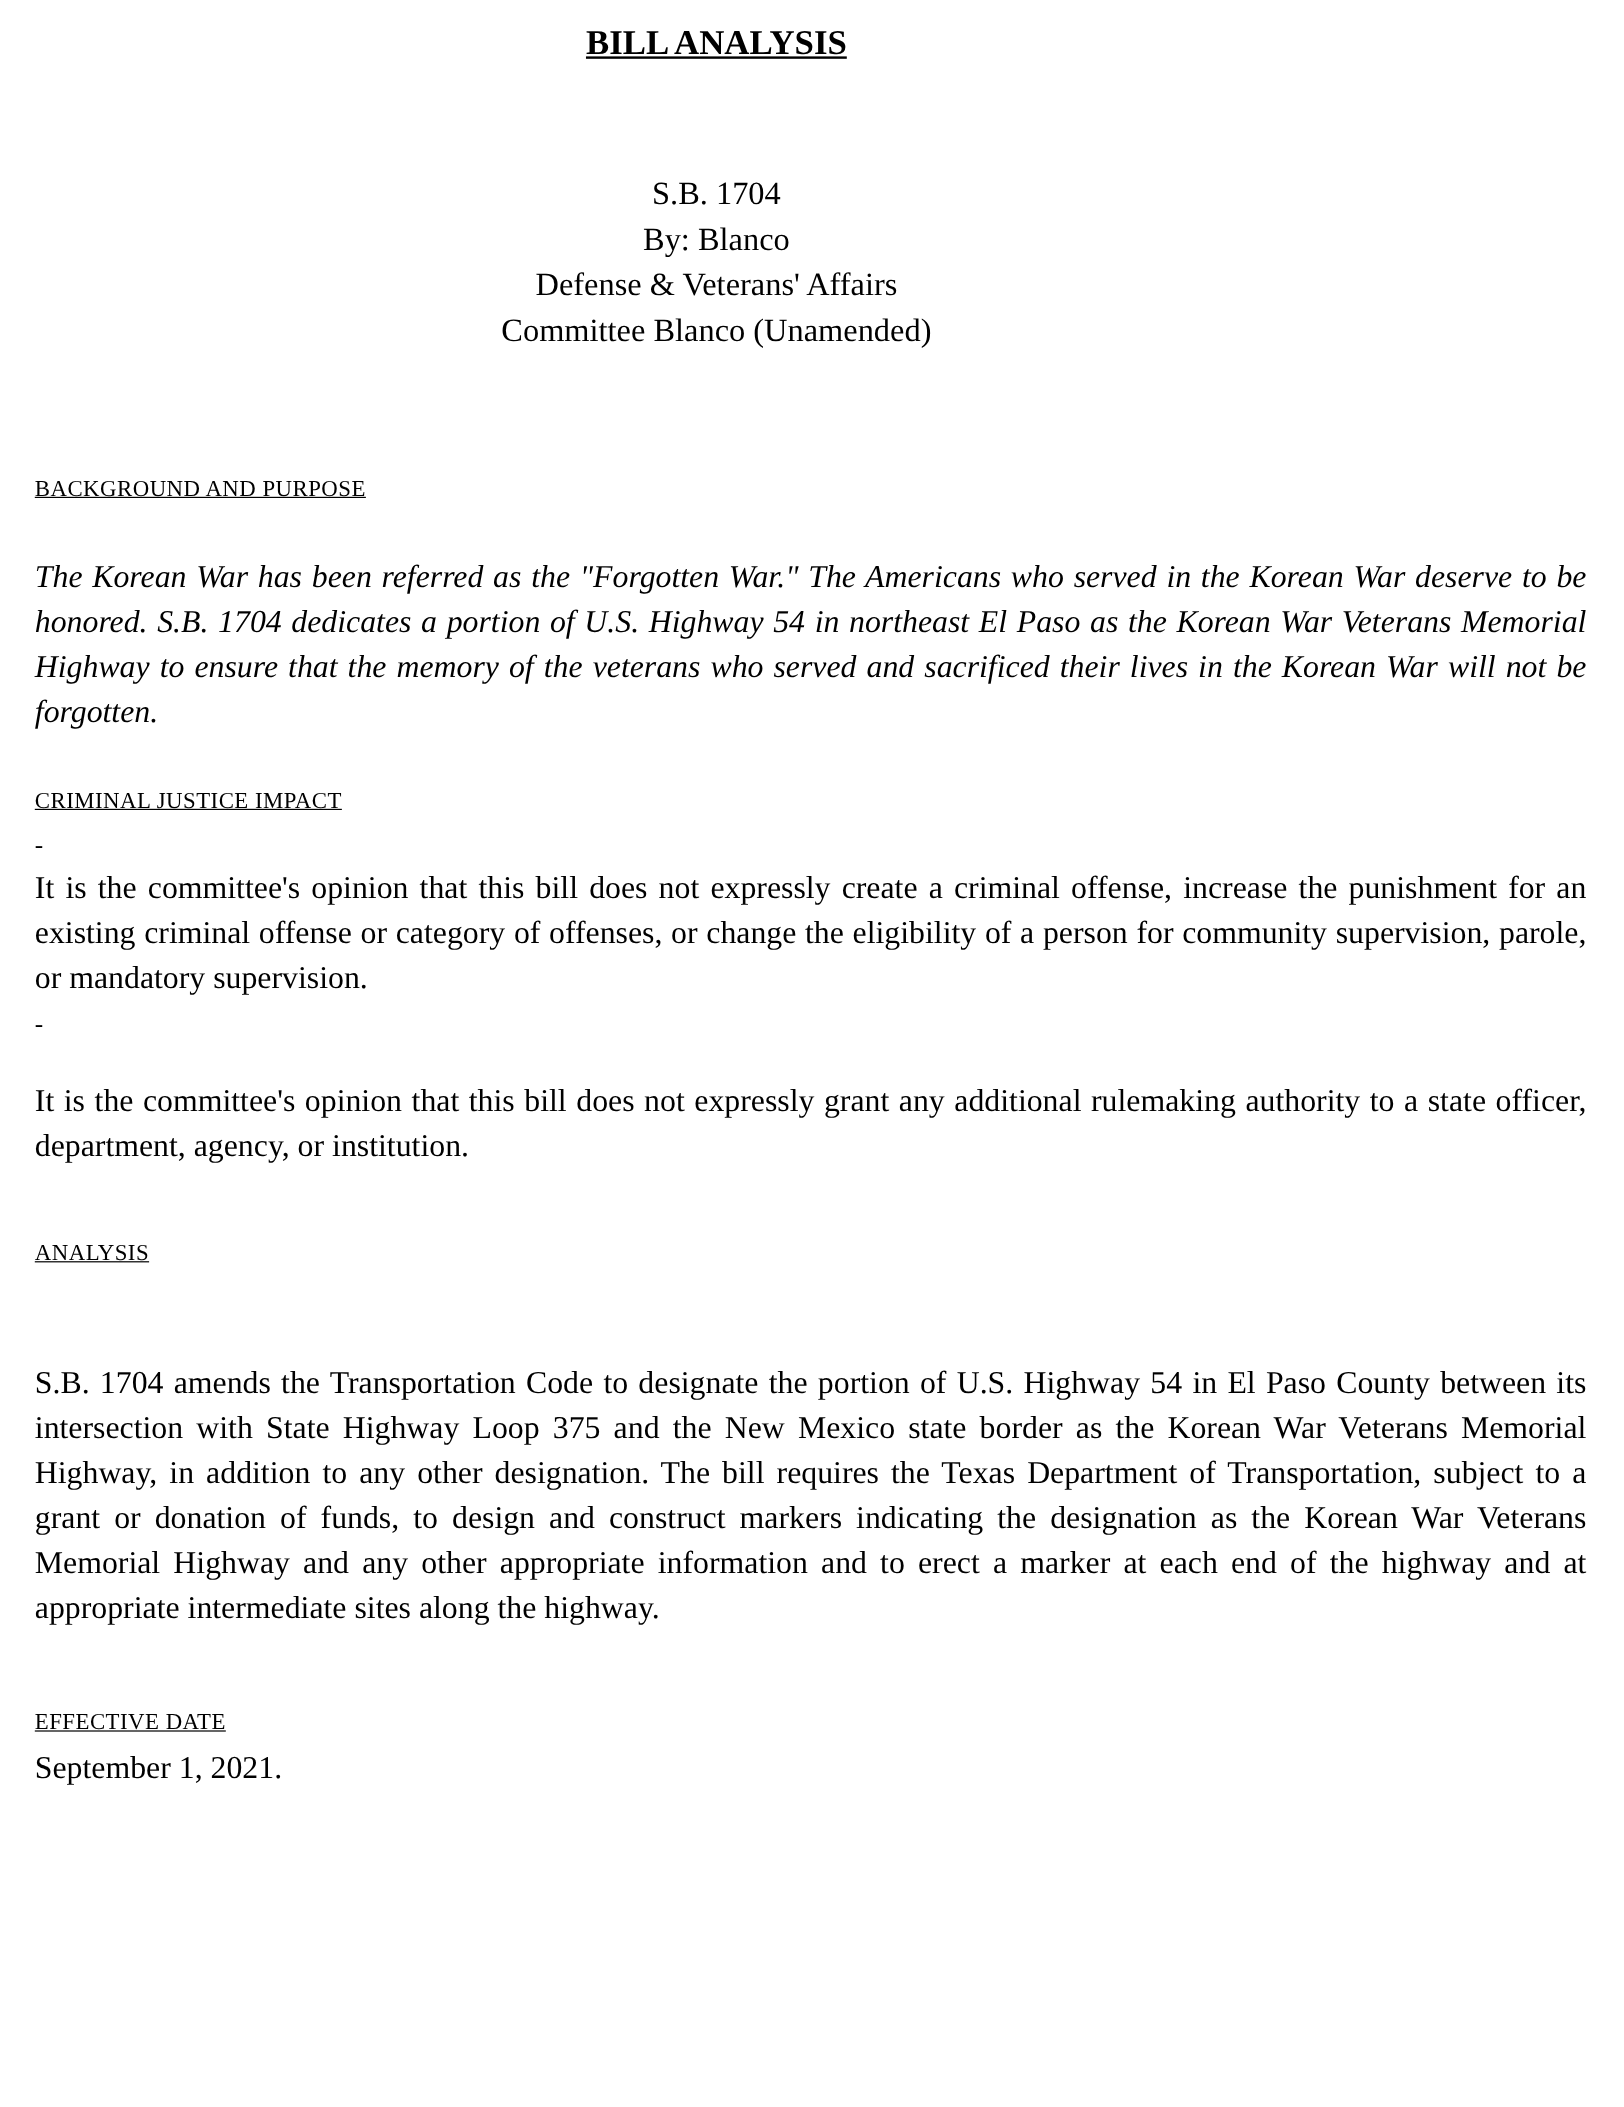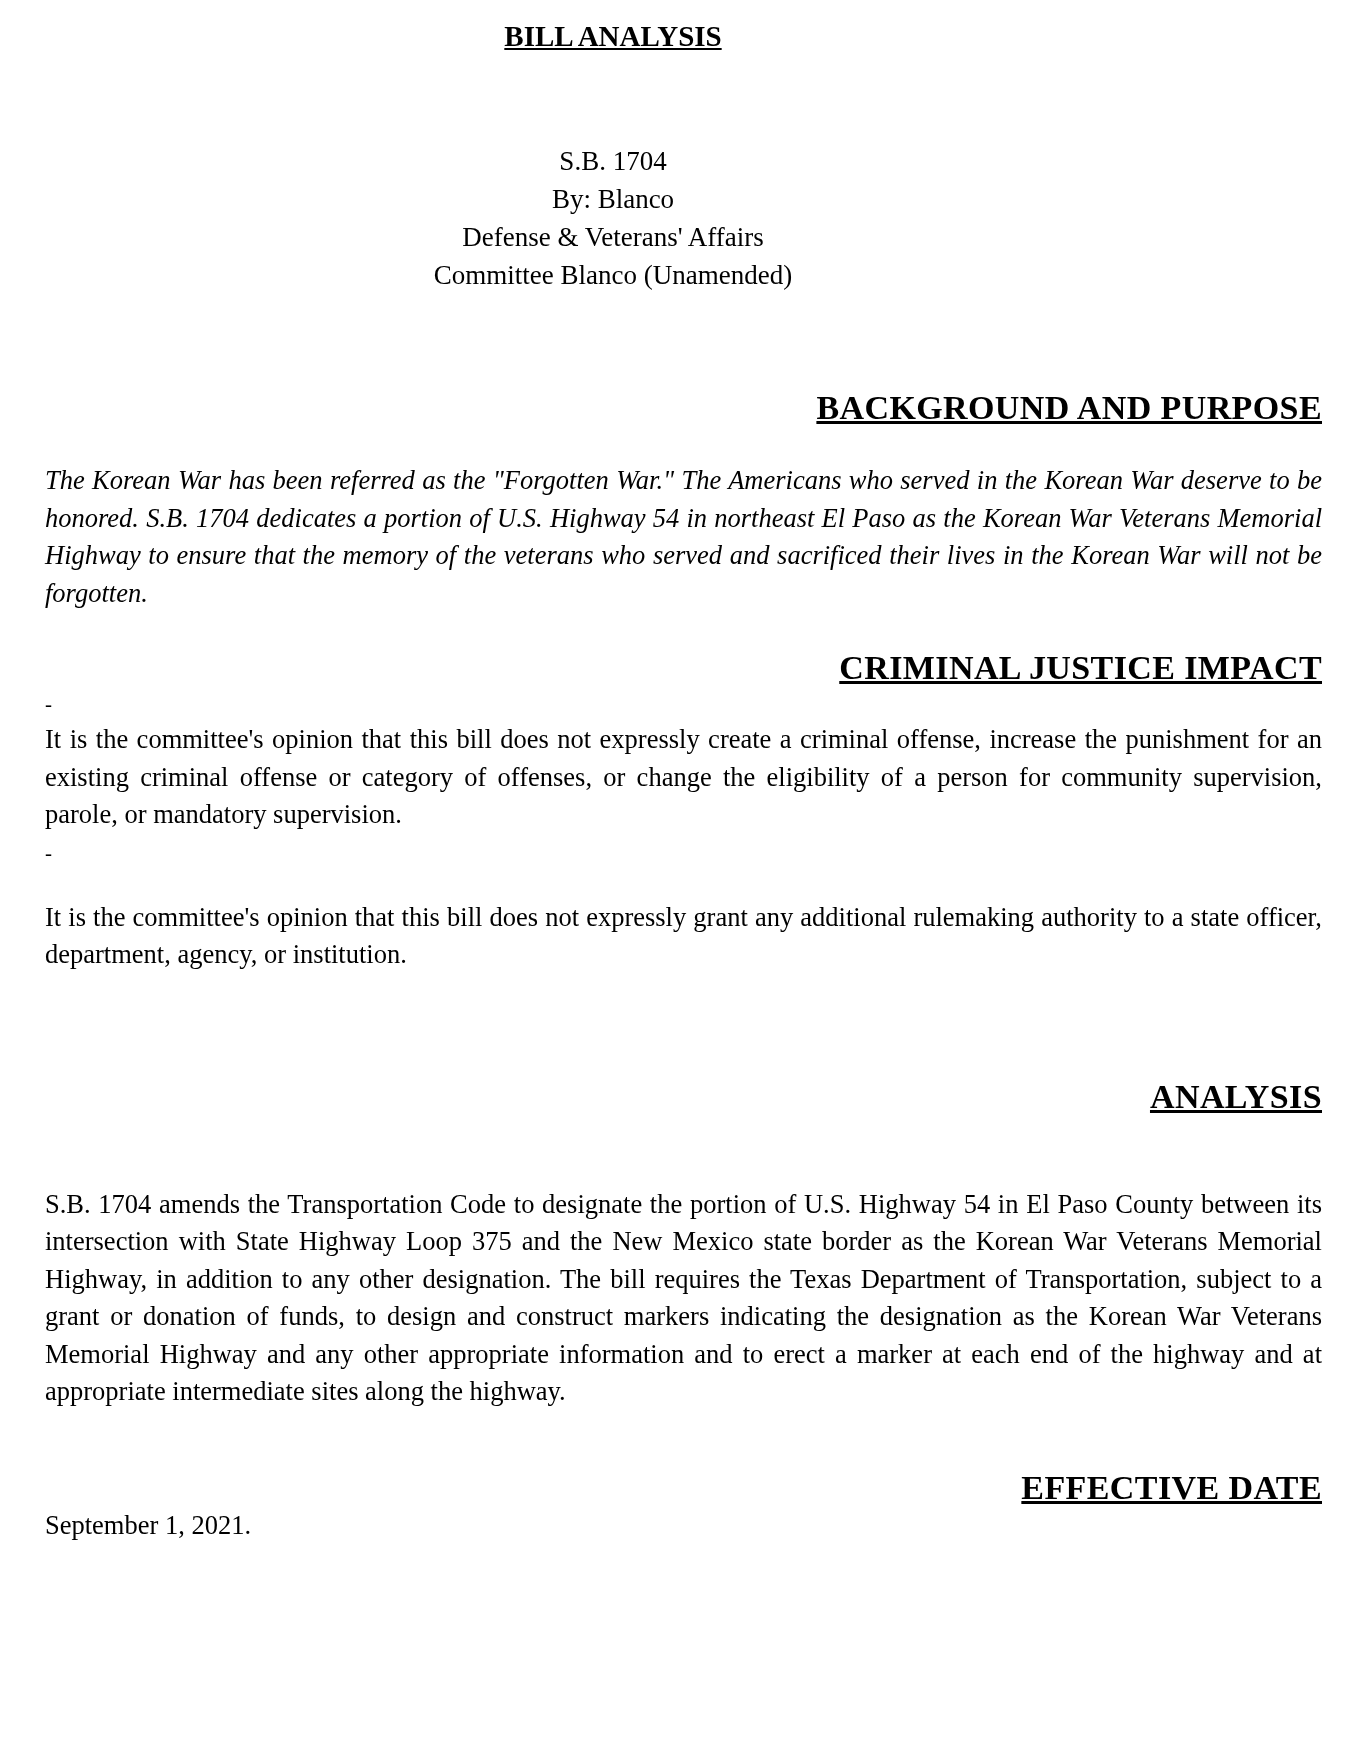--- a/index.html
+++ b/index.html
@@ -4,46 +4,45 @@
 <style>
   * { margin: 0; padding: 0; box-sizing: border-box; }
   html, body { background: #ffffff; }
   body {
     width: 1353px;
     height: 1756px;
     font-family: "Liberation Serif", "DejaVu Serif", serif;
     color: #000000;
     overflow: hidden;
   }
-  .page { padding: 18px 31px 0 45px; }
+  .page { padding: 18px 31px 0 29px; }
 
   
   .doc-title {
     width: 1136px;
     text-align: center;
     font-size: 29px;
     line-height: 36px;
     font-weight: bold;
     text-decoration: underline;
   }
   .header-block {
     width: 1136px;
     margin-top: 88px;
     text-align: center;
     font-size: 27px;
     line-height: 38px;
   }
 
   .section-heading {
-    font-size: 34px;
+    font-size: 19px;
     line-height: 38px;
-    font-weight: bold;
+    font-weight: normal;
     text-decoration: underline;
     letter-spacing: 0.4px;
-    text-align: right;
   }
   .body-text {
     font-size: 26.5px;
     line-height: 37.5px;
     text-align: justify;
   }
   .no-justify { text-align: left; }
 
   .stray-dash {
     font-size: 21px;
@@ -52,21 +51,21 @@
 
   
   .h-background { margin-top: 95px; }
   .p-background { margin-top: 35px; font-style: italic; }
   .h-criminal   { margin-top: 37px; }
   .dash-1       { margin-top: 6px; }
   .p-criminal   { margin-top: 6px; }
   .dash-2       { margin-top: 8px; }
   .h-rulemaking { margin-top: 2px; }
   .p-rulemaking { margin-top: 35px; }
-  .h-analysis   { margin-top: 104px; }
+  .h-analysis   { margin-top: 52px; }
   .p-analysis   { margin-top: 70px; }
   .h-effective  { margin-top: 58px; }
   .p-effective  { }
 </style>
 </head>
 <body>
 
 <div class="page">
 
   <div class="doc-title">BILL ANALYSIS</div>

